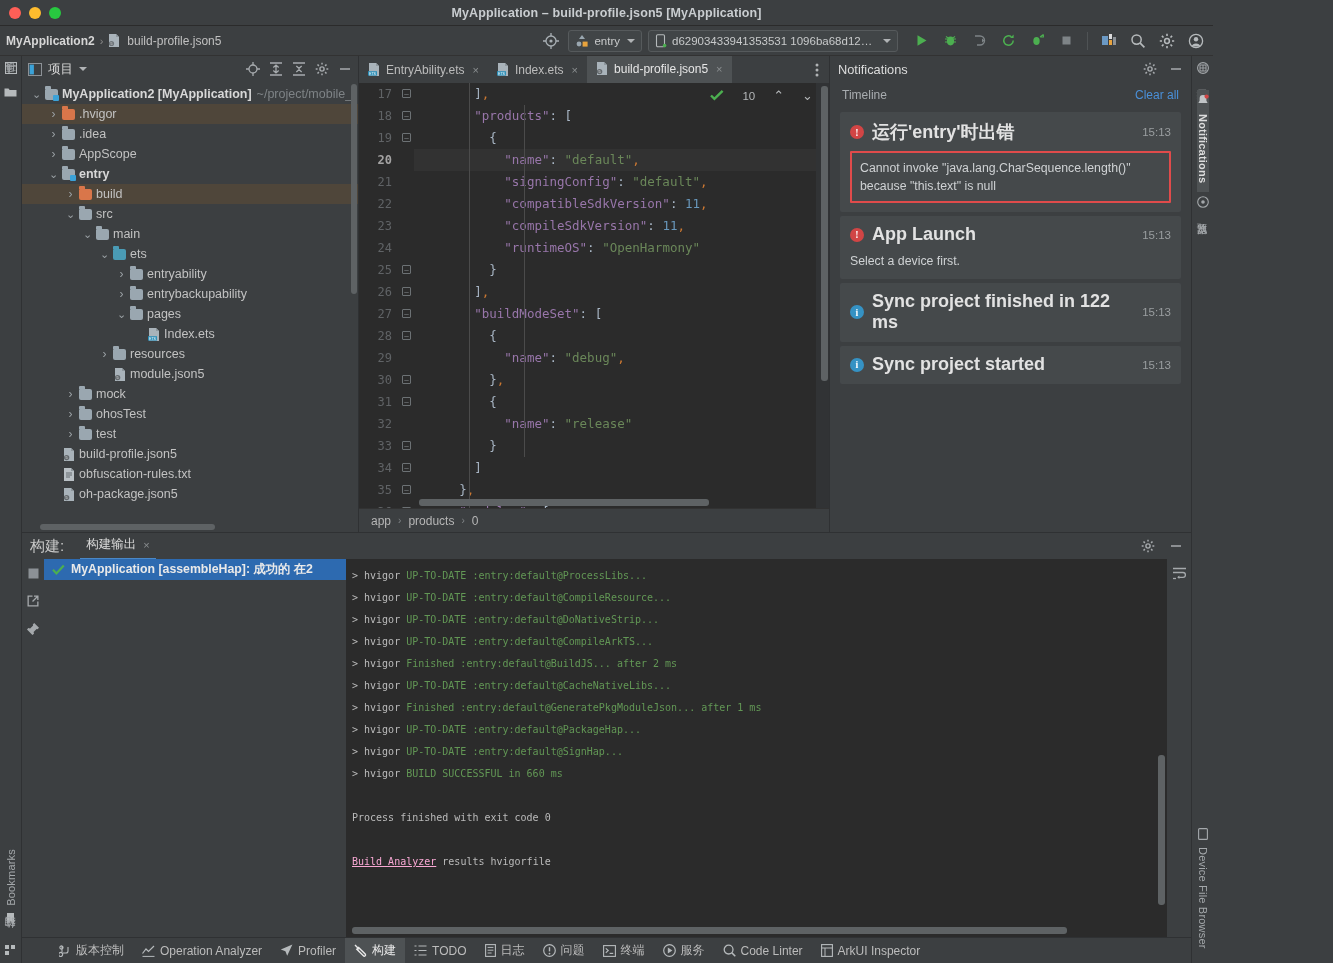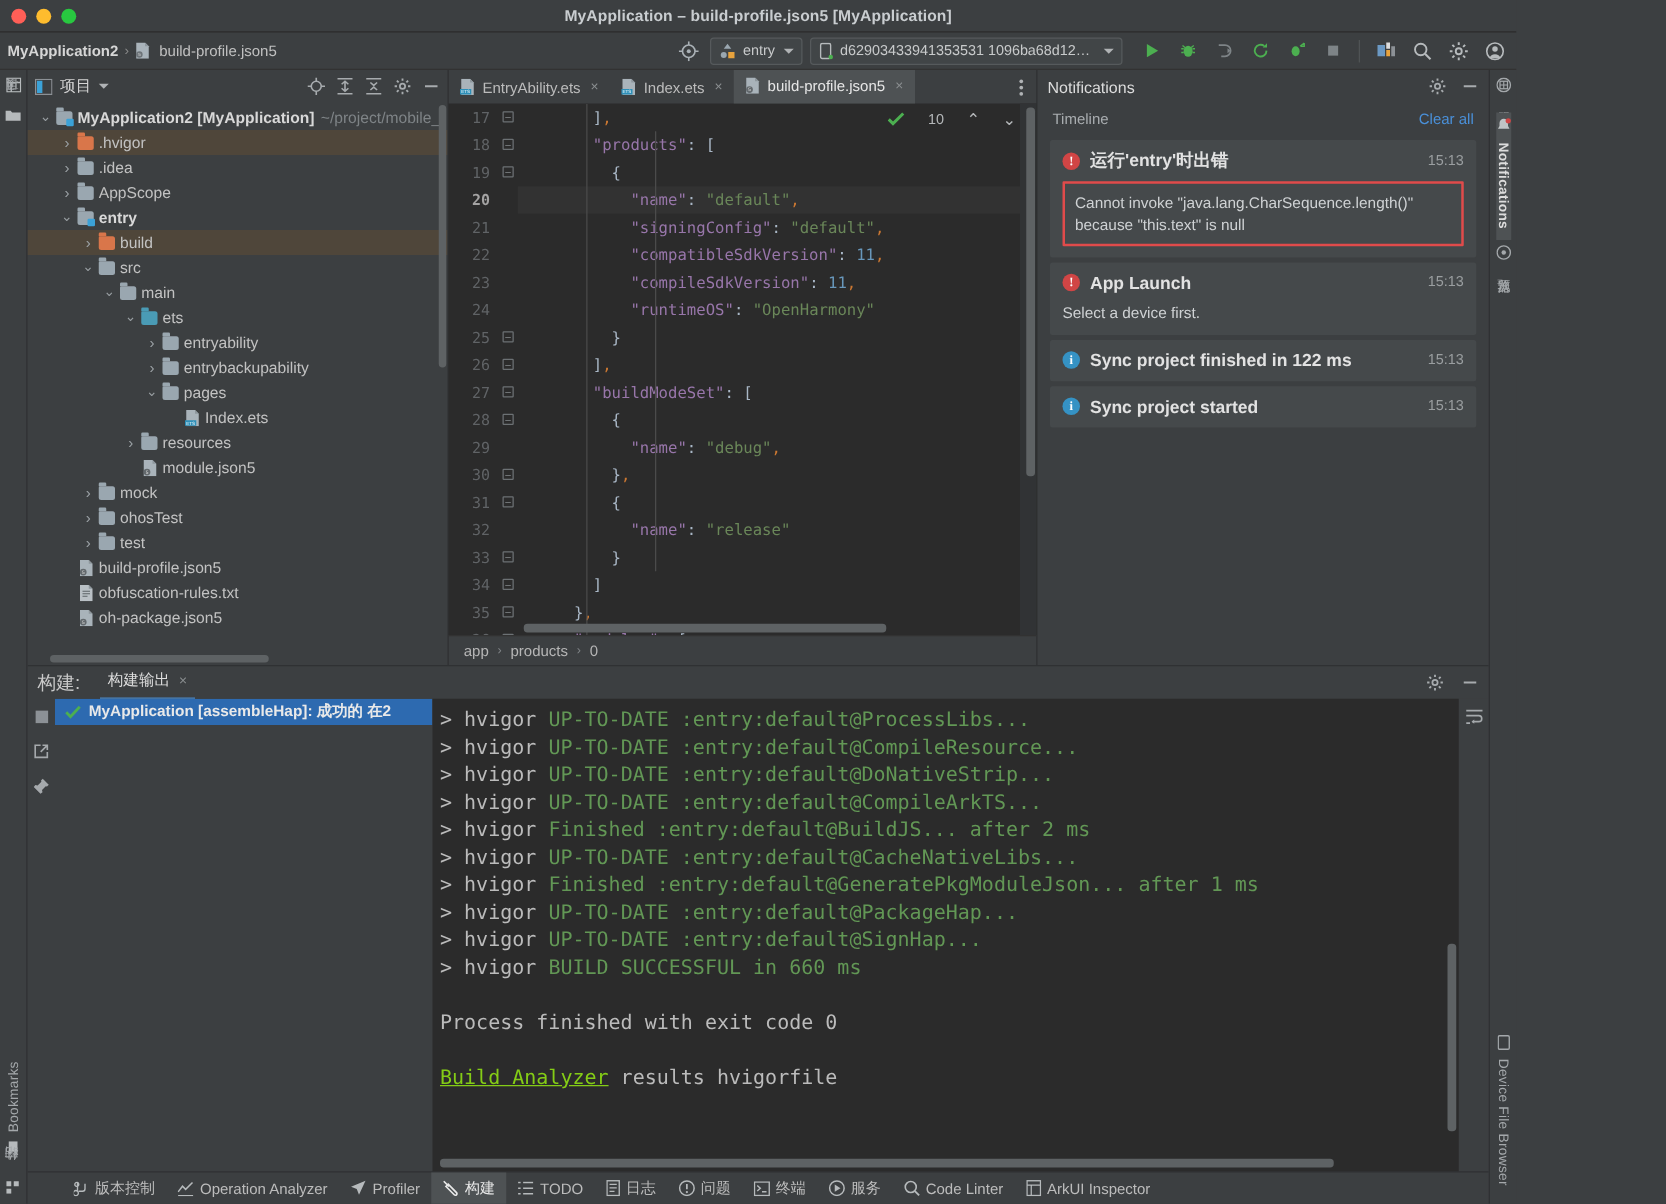--- a/index.html
+++ b/index.html
@@ -116,42 +116,42 @@
 
   
   .notif { width: 362px; flex: 0 0 362px; background: #3c3f41; display: flex; flex-direction: column; border-left: 1px solid #2f3133; }
   .notif-head { height: 26px; flex: 0 0 26px; display: flex; align-items: center; padding: 0 8px; }
   .notif-head .t { font-size: 12.8px; color: #dcdcdc; }
   .notif-head .acts { margin-left: auto; display: flex; gap: 12px; color: #a7abae; }
   .notif-sub { height: 26px; display: flex; align-items: center; padding: 0 12px; font-size: 12px; color: #a9adb0; }
   .notif-sub .clear { margin-left: auto; color: #4a90d9; cursor: pointer; }
   .ncard { margin: 4px 10px; background: #45494b; border-radius: 2px; padding: 8px 10px 9px 10px; }
   .ncard .top { display: flex; align-items: center; gap: 8px; }
-  .ncard .ttl { font-size: 14px; font-weight: bold; color: #e2e2e2; }
+  .ncard .ttl { font-size: 18px; font-weight: bold; color: #e2e2e2; }
   .ncard .time { margin-left: auto; font-size: 11.5px; color: #9a9ea0; font-weight: normal; }
   .ncard .msg { margin-top: 7px; font-size: 12.3px; color: #cfd2d4; line-height: 18px; }
   .ncard .msg.boxed { border: 2px solid #e04b4b; padding: 6px 8px; border-radius: 1px; }
   .badge-i { width: 14px; height: 14px; border-radius: 50%; flex: 0 0 14px; display: flex; align-items: center; justify-content: center; font-size: 10px; font-weight: bold; color: #fff; font-family: "Liberation Serif", serif; }
   .badge-i.err { background: #d14545; } .badge-i.info { background: #3592c4; }
 
   
   .bottom { height: 405px; flex: 0 0 405px; background: #3c3f41; display: flex; flex-direction: column; border-top: 1px solid #2f3133; }
   .bpanel-head { height: 26px; flex: 0 0 26px; display: flex; align-items: center; padding: 0 8px; gap: 16px; }
   .bpanel-head .lbl { font-size: 15px; color: #c9c9c9; }
   .btab { font-size: 12.5px; color: #dcdcdc; padding: 4px 6px 5px 6px; border-bottom: 2px solid #4a88c7; display: flex; align-items: center; gap: 7px; }
   .btab .x { color: #8b8f91; font-size: 11px; }
   .bpanel-head .acts { margin-left: auto; display: flex; gap: 14px; color: #a7abae; }
   .bbody { flex: 1 1 auto; display: flex; min-height: 0; }
   .bgutter { width: 22px; flex: 0 0 22px; display: flex; flex-direction: column; align-items: center; gap: 14px; padding-top: 8px; color: #a5a9ac; }
   .btree { width: 302px; flex: 0 0 302px; background: #3c3f41; overflow: hidden; }
   .btree .brow { height: 21px; display: flex; align-items: center; gap: 6px; padding: 0 6px 0 8px; font-size: 12.3px; color: #e9e9e9; background: #2d6ab0; font-weight: bold; white-space: nowrap; }
   .console { flex: 1 1 auto; background: #2b2b2b; position: relative; overflow: hidden; padding: 6px 0 0 6px; min-width: 0; }
-  .cl { height: 22px; line-height: 22px; font-family: "DejaVu Sans Mono", monospace; font-size: 16px; white-space: pre; color: #bbbbbb; }
+  .cl { height: 22px; line-height: 22px; font-family: "DejaVu Sans Mono", monospace; font-size: 10px; white-space: pre; color: #bbbbbb; }
   .cl .gr { color: #629755; } .cl .wt { color: #bbbbbb; }
-  .cl a { color: #84cc16; text-decoration: underline; }
+  .cl a { color: #f9a8d4; text-decoration: underline; }
   .crail { width: 24px; flex: 0 0 24px; background: #3c3f41; display: flex; flex-direction: column; align-items: center; padding-top: 8px; color: #a5a9ac; }
   .vscroll-con { position: absolute; right: 2px; top: 196px; width: 7px; height: 150px; background: #5e6264; border-radius: 3px; }
   .hscroll-con { position: absolute; left: 6px; bottom: 3px; height: 7px; width: 715px; background: #5e6264; border-radius: 3px; }
 
   
   .statusbar { height: 26px; flex: 0 0 26px; background: #3c3f41; display: flex; align-items: center; padding-left: 28px; gap: 0; border-top: 1px solid #2f3133; }
   .sb { display: flex; align-items: center; gap: 5px; font-size: 12px; color: #bcbcbc; padding: 4px 9px; height: 26px; }
   .sb.active { background: #4e5254; color: #e8e8e8; }
   svg { display: block; }
 </style>

